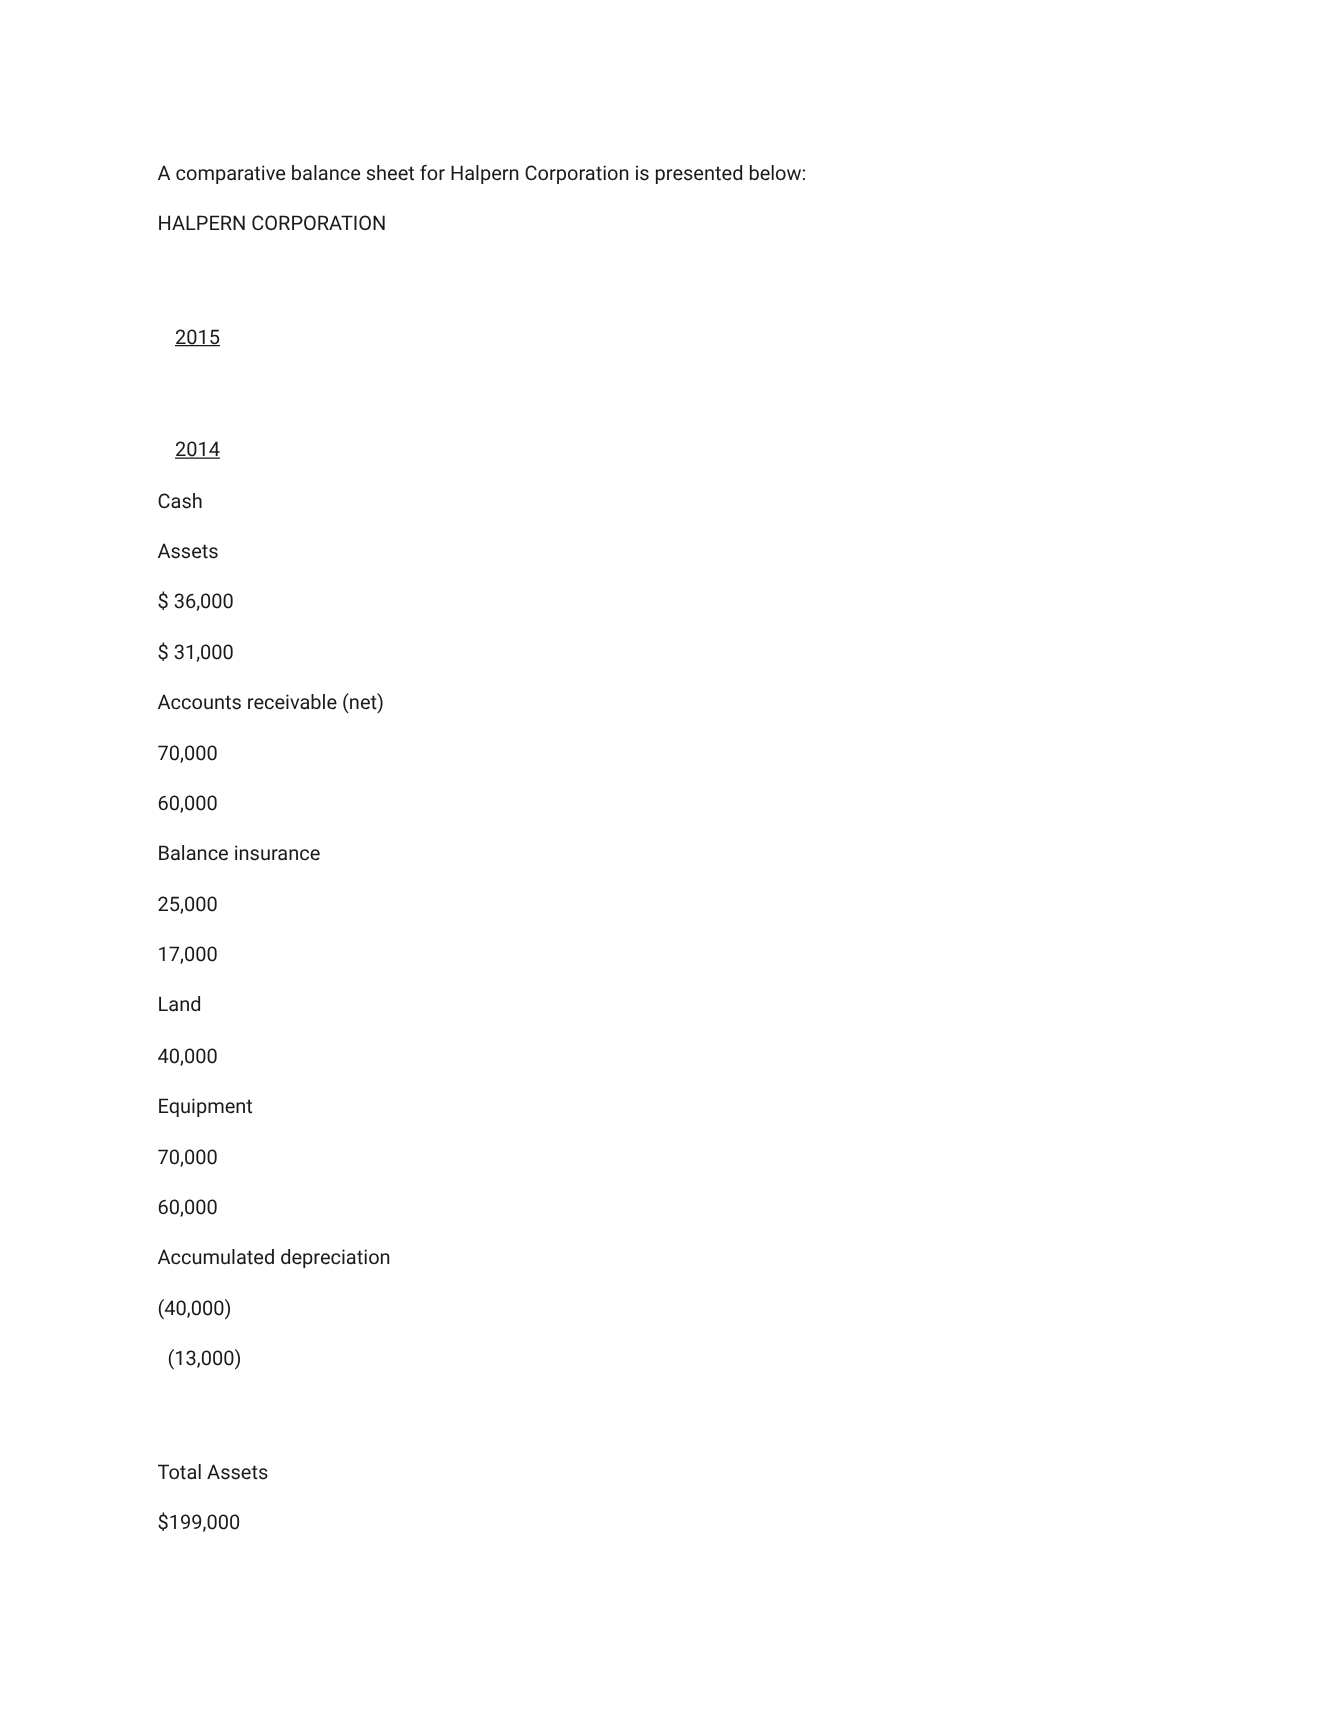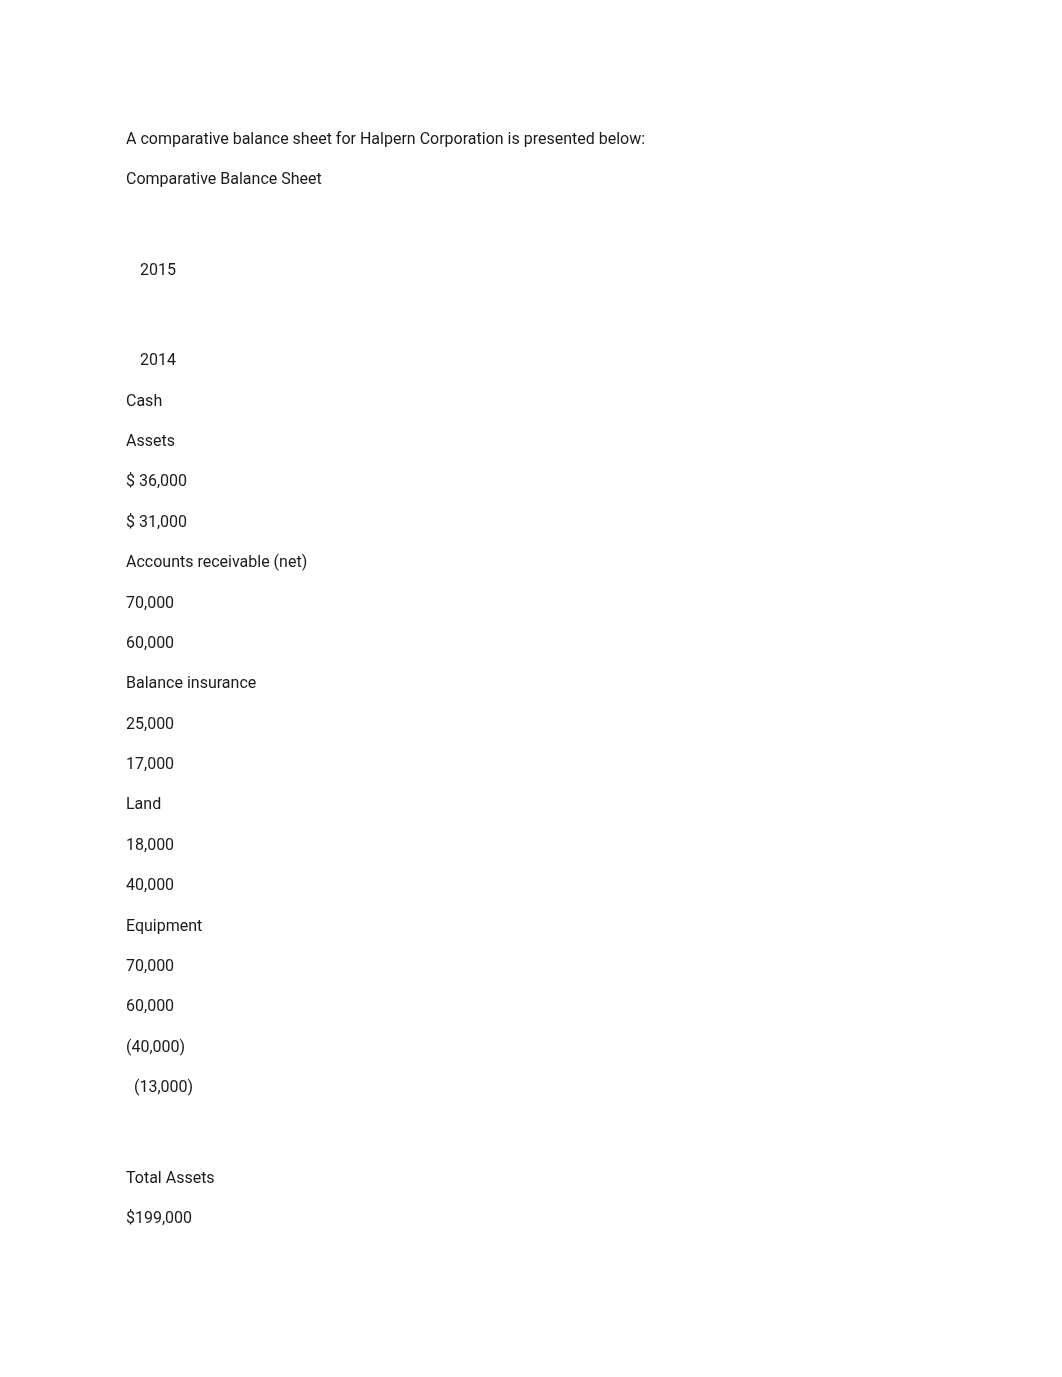--- a/index.html
+++ b/index.html
@@ -20,32 +20,33 @@
       padding: 112px 110px 0 110px;
     }
     .line {
       margin-bottom: 18px;
     }
     .gap {
       height: 46px;
     }
     .indent {
       padding-left: 14px;
+      text-decoration: underline;
     }
     .indent2 {
       padding-left: 8px;
     }
   </style>
 </head>
 <body>
 
 <div class="page">
 
   <div class="line">A comparative balance sheet for Halpern Corporation is presented below:</div>
-  <div class="line">Comparative Balance Sheet</div>
+  <div class="line">HALPERN CORPORATION</div>
 
   <div class="gap"></div>
 
   <div class="line indent">2015</div>
 
   <div class="gap"></div>
 
   <div class="line indent">2014</div>
 
   <div class="line">Cash</div>
@@ -56,27 +57,27 @@
 
   <div class="line">Accounts receivable (net)</div>
   <div class="line">70,000</div>
   <div class="line">60,000</div>
 
   <div class="line">Balance insurance</div>
   <div class="line">25,000</div>
   <div class="line">17,000</div>
 
   <div class="line">Land</div>
-  <div class="line">18,000</div>
   <div class="line">40,000</div>
 
   <div class="line">Equipment</div>
   <div class="line">70,000</div>
   <div class="line">60,000</div>
 
+  <div class="line">Accumulated depreciation</div>
   <div class="line">(40,000)</div>
   <div class="line indent2">(13,000)</div>
 
   <div class="gap"></div>
 
   <div class="line">Total Assets</div>
   <div class="line">$199,000</div>
 
 </div>
 

